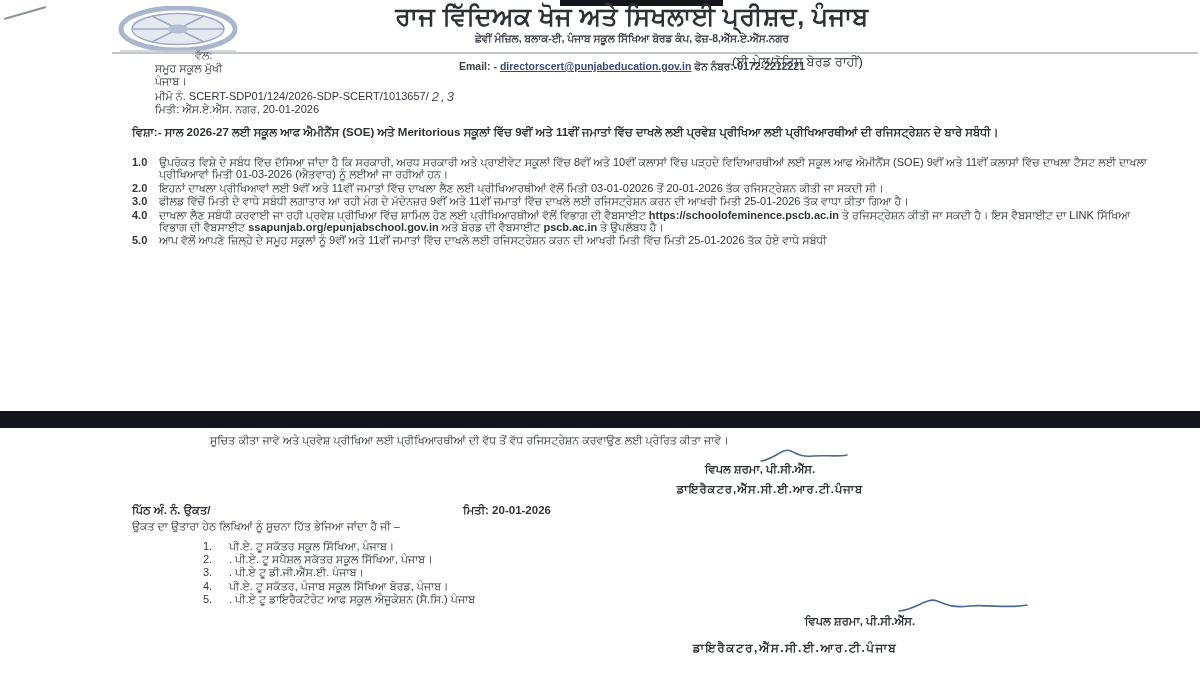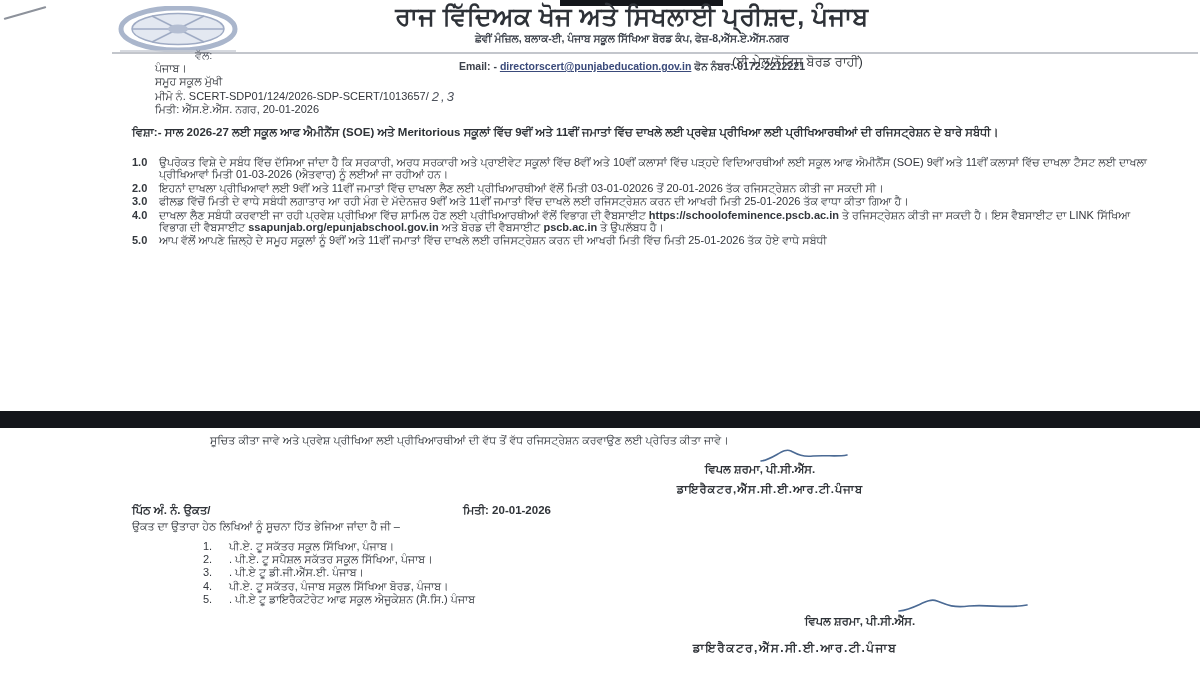--- a/index.html
+++ b/index.html
@@ -81,22 +81,22 @@
       <span class="email">directorscert@punjabeducation.gov.in</span>
       <span>ਫੋਨ ਨੰਬਰ:-0172-2212221</span>
     </div>
   </div>
   <div class="head-rule"></div>
 
   <div class="to-label">ਵੱਲ:</div>
   <div class="delivery">(ਈ-ਮੇਲ/ਨੋਟਿਸ ਬੋਰਡ ਰਾਹੀਂ)</div>
 
   <div class="recipients">
+    <div>ਸਮੂਹ ਸਕੂਲ ਮੁੱਖੀ</div>
     <div>ਪੰਜਾਬ।</div>
-    <div>ਸਮੂਹ ਸਕੂਲ ਮੁੱਖੀ</div>
     <div>
       <span>ਮੀਮੋ ਨੰ. SCERT-SDP01/124/2026-SDP-SCERT/1013657/</span>
       <span class="memo-hand">2,3</span>
     </div>
     <div>ਮਿਤੀ: ਐੱਸ.ਏ.ਐੱਸ. ਨਗਰ, 20-01-2026</div>
   </div>
 
   <div class="subject">ਵਿਸ਼ਾ:- ਸਾਲ 2026-27 ਲਈ ਸਕੂਲ ਆਫ ਐਮੀਨੈਂਸ (SOE) ਅਤੇ Meritorious ਸਕੂਲਾਂ ਵਿੱਚ 9ਵੀਂ ਅਤੇ 11ਵੀਂ ਜਮਾਤਾਂ ਵਿੱਚ ਦਾਖਲੇ ਲਈ ਪ੍ਰਵੇਸ਼ ਪ੍ਰੀਖਿਆ ਲਈ ਪ੍ਰੀਖਿਆਰਥੀਆਂ ਦੀ ਰਜਿਸਟ੍ਰੇਸ਼ਨ ਦੇ ਬਾਰੇ ਸਬੰਧੀ।</div>
 
   <div class="paras">

